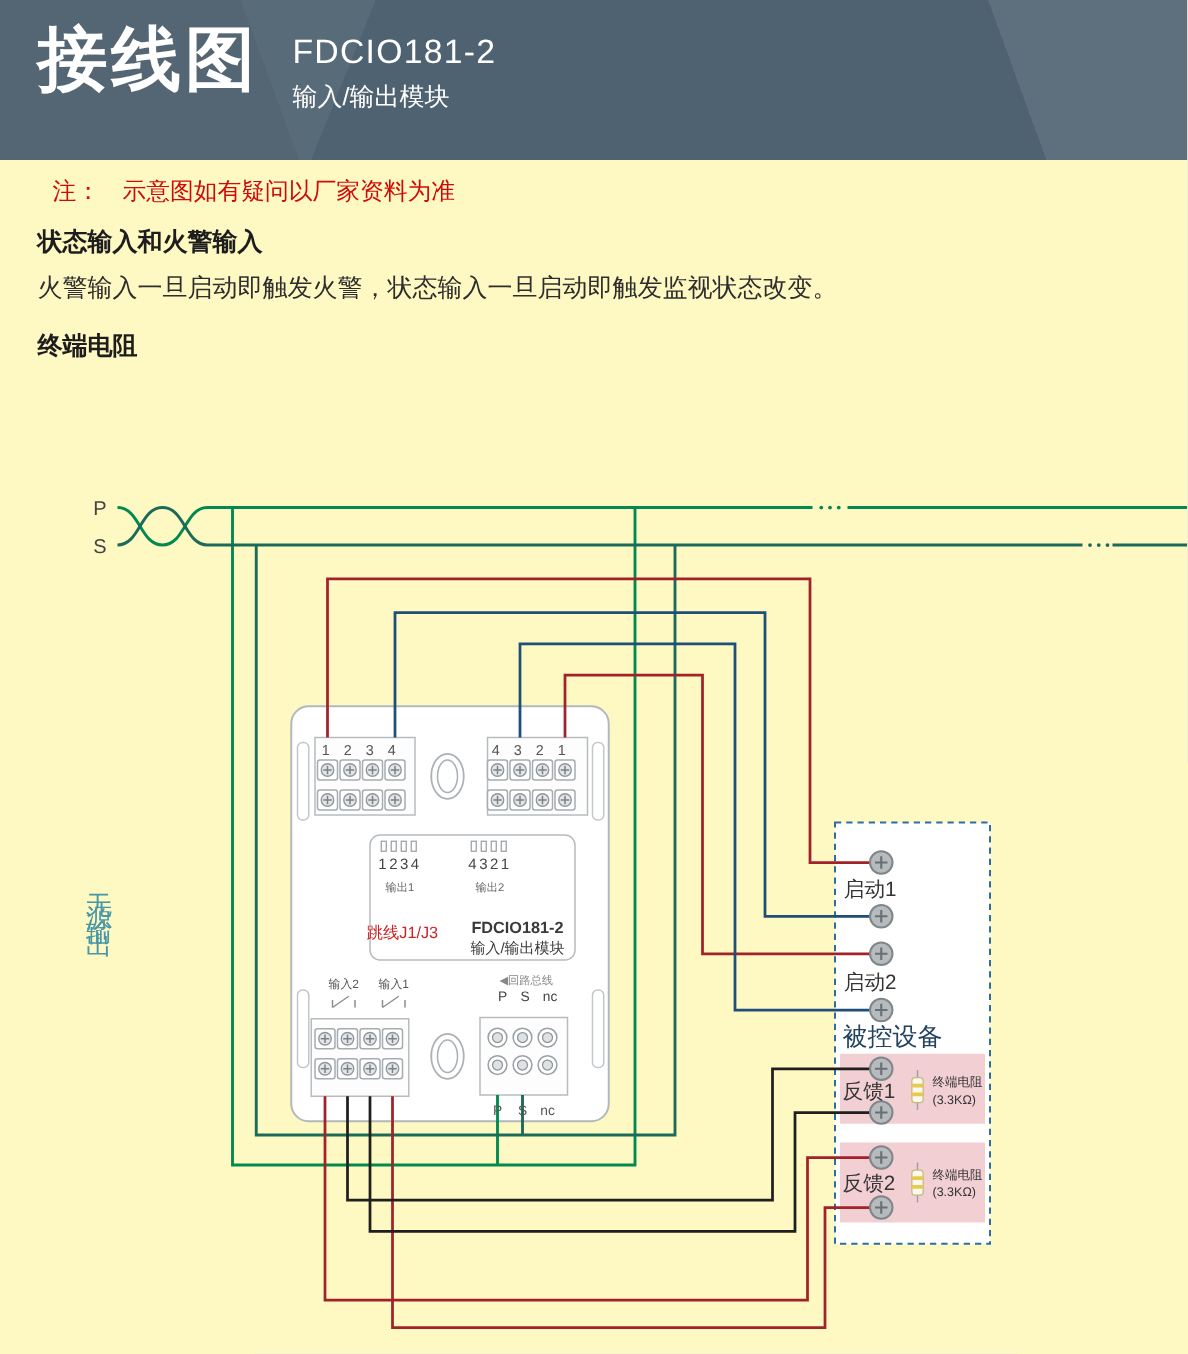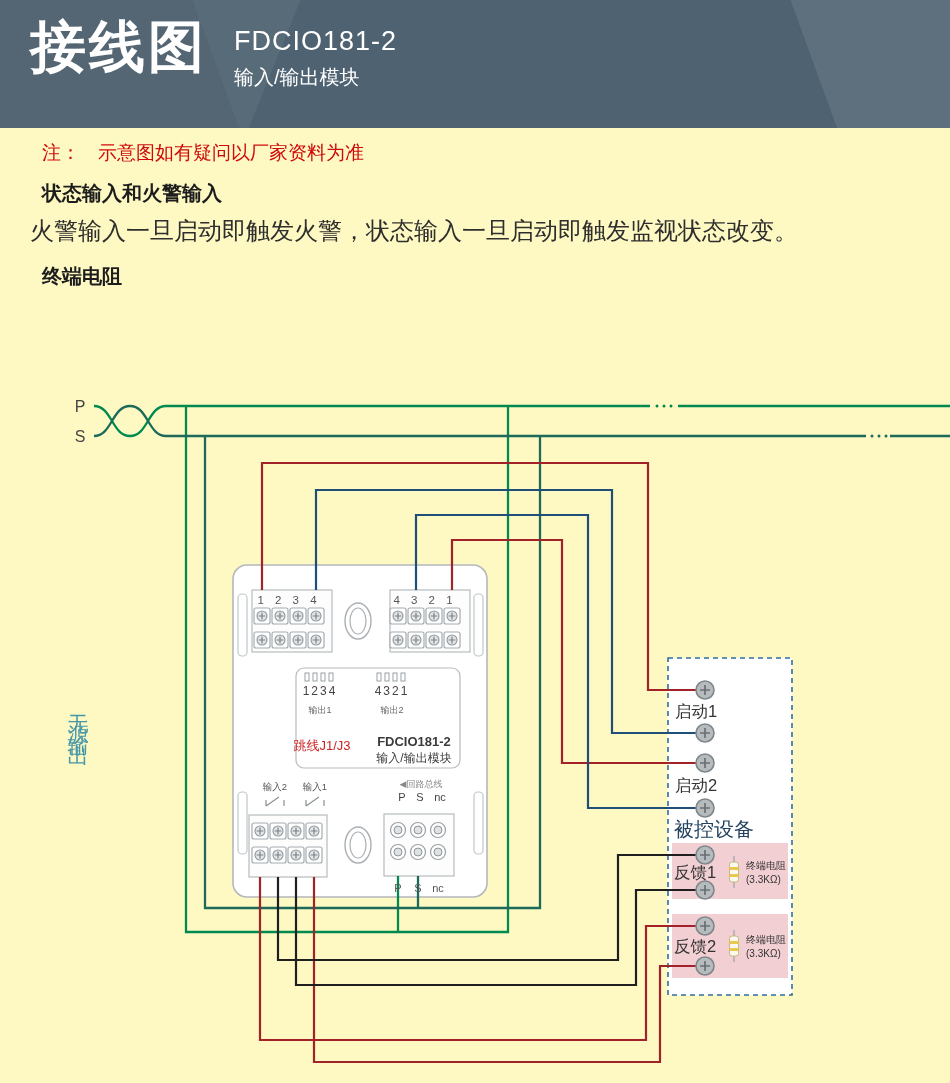--- a/index.html
+++ b/index.html
@@ -13,22 +13,22 @@
       linear-gradient(70deg, rgba(0,0,0,0.06) 0 24%, rgba(0,0,0,0) 24%),
       #4e6271;}
   .header .title{position:absolute;left:30px;top:10px;font-size:56px;font-weight:bold;
     color:#ffffff;letter-spacing:3px;}
   .header .model{position:absolute;left:234px;top:26px;font-size:27px;color:#ffffff;letter-spacing:1px;}
   .header .subtitle{position:absolute;left:234px;top:64px;font-size:20px;color:#ffffff;}
   
   .textblock{position:absolute;left:30px;top:132px;width:884px;}
   .note{font-size:19px;color:#cf0a0a;margin:8px 12px 4px;}
   .note .note-label{margin-right:18px;}
-  .textblock h2{font-size:20px;color:#1d1d1d;margin:14px 12px 6px;font-weight:bold;}
-  .textblock p{font-size:24px;color:#2e2e2e;line-height:36px;margin:0 0 6px;}
+  .textblock h2{font-size:20px;color:#1d1d1d;margin:14px 0 6px;font-weight:bold;}
+  .textblock p{font-size:20px;color:#2e2e2e;line-height:36px;margin:0 0 6px;}
   
   .vlabel{position:absolute;left:64px;top:698px;writing-mode:vertical-rl;
     font-size:21px;letter-spacing:10px;color:#4897a9;}
   .diagram{position:absolute;left:0;top:388px;}
   svg text{font-family:"Liberation Sans","DejaVu Sans",sans-serif;}
 </style>
 </head>
 <body>
 
 <div class="page">

